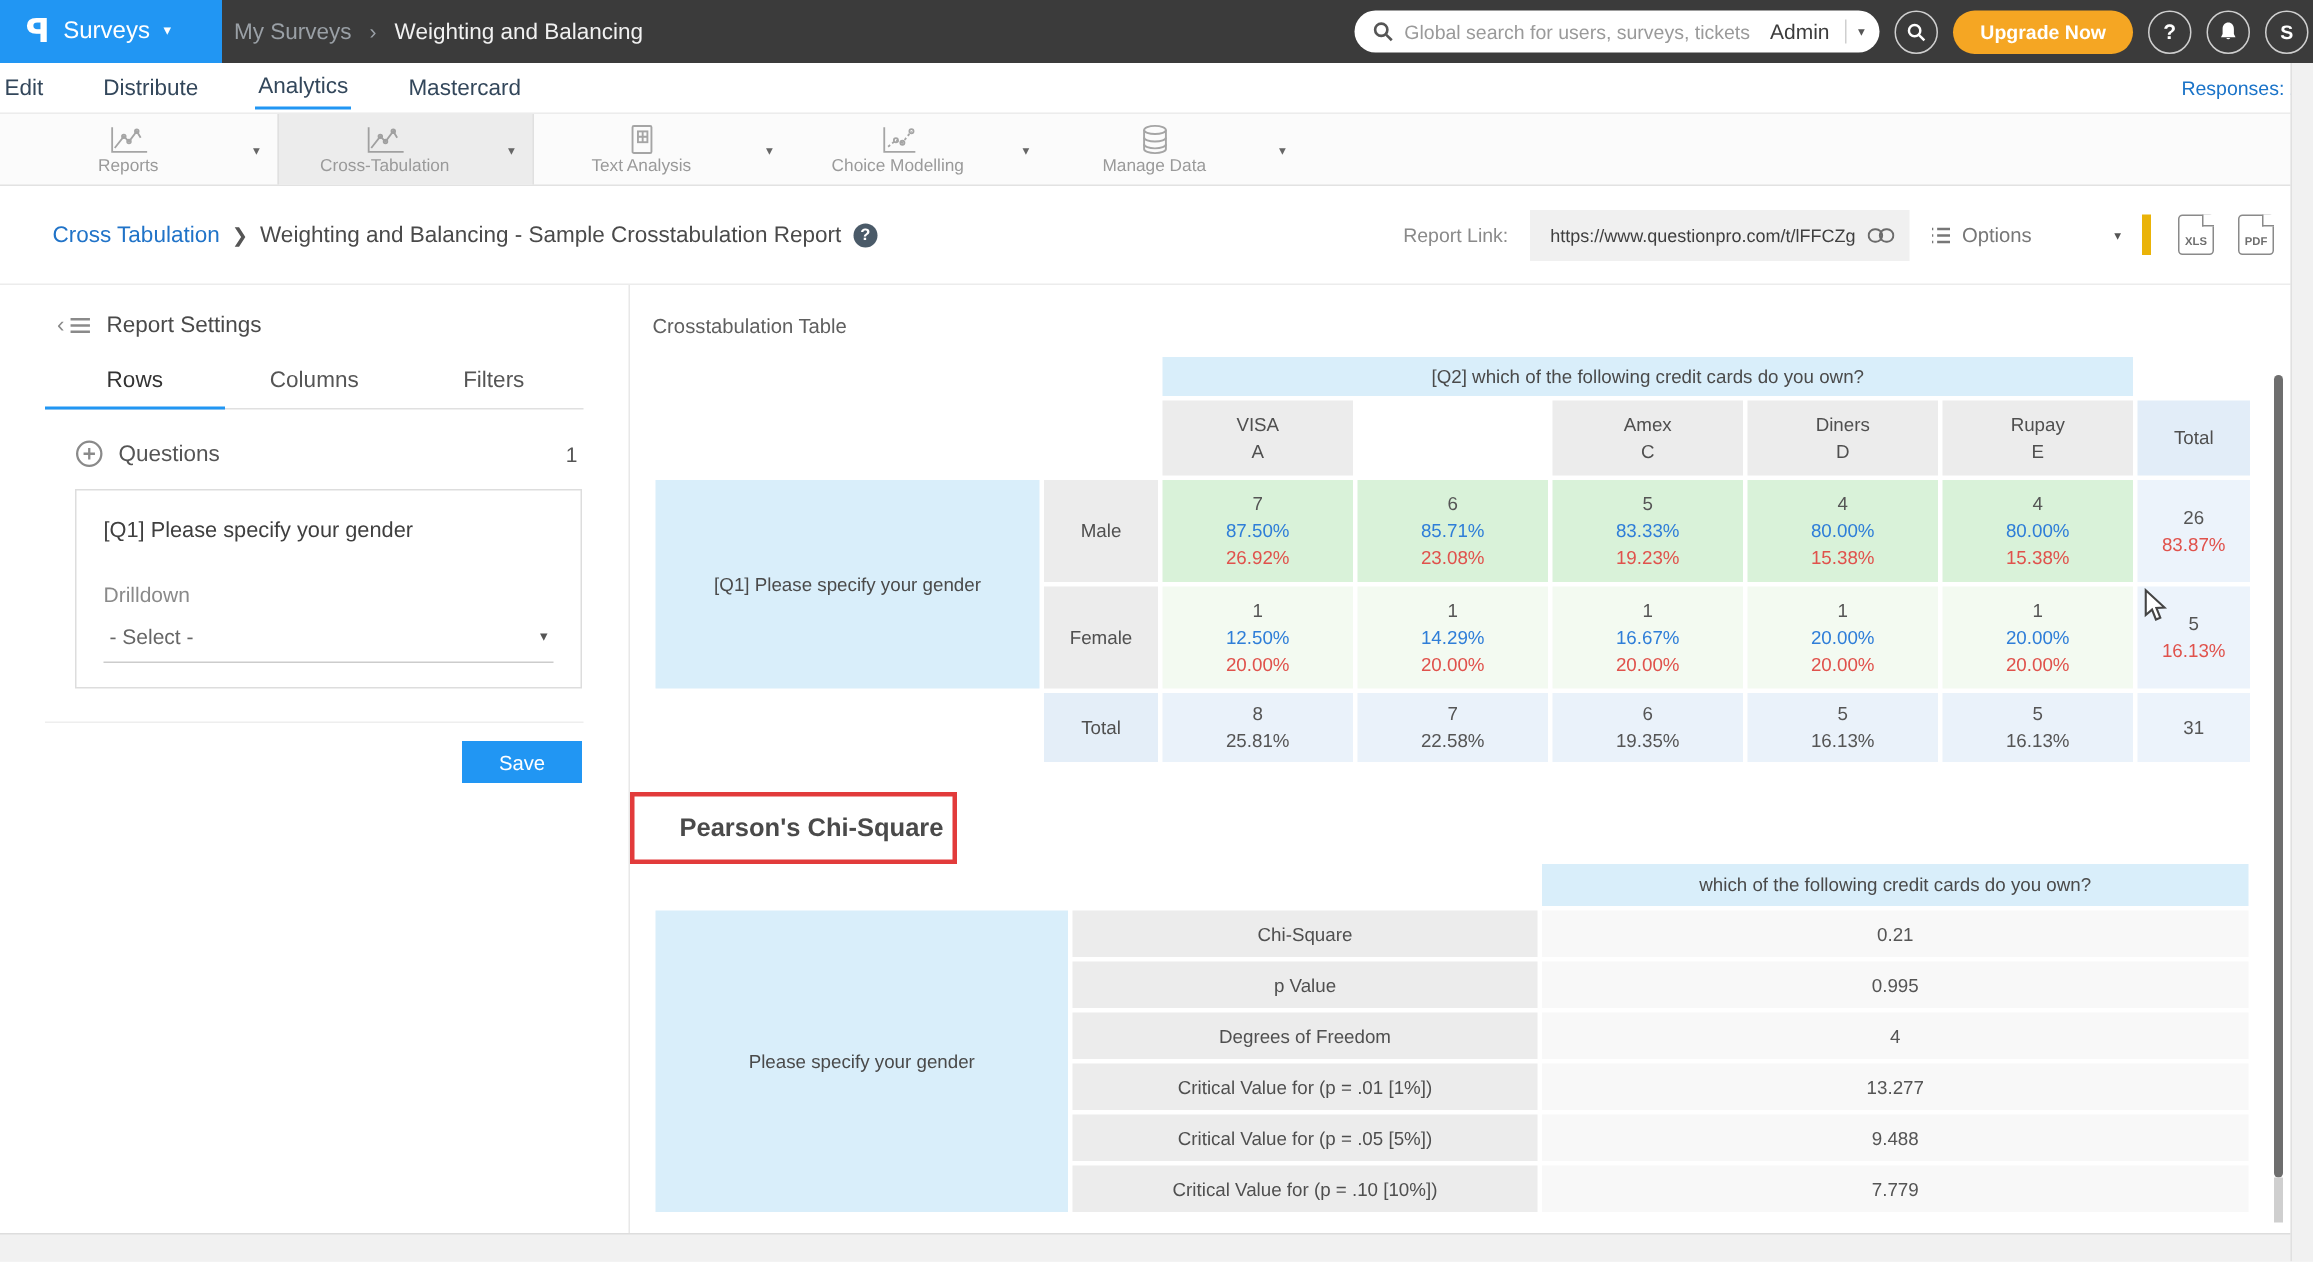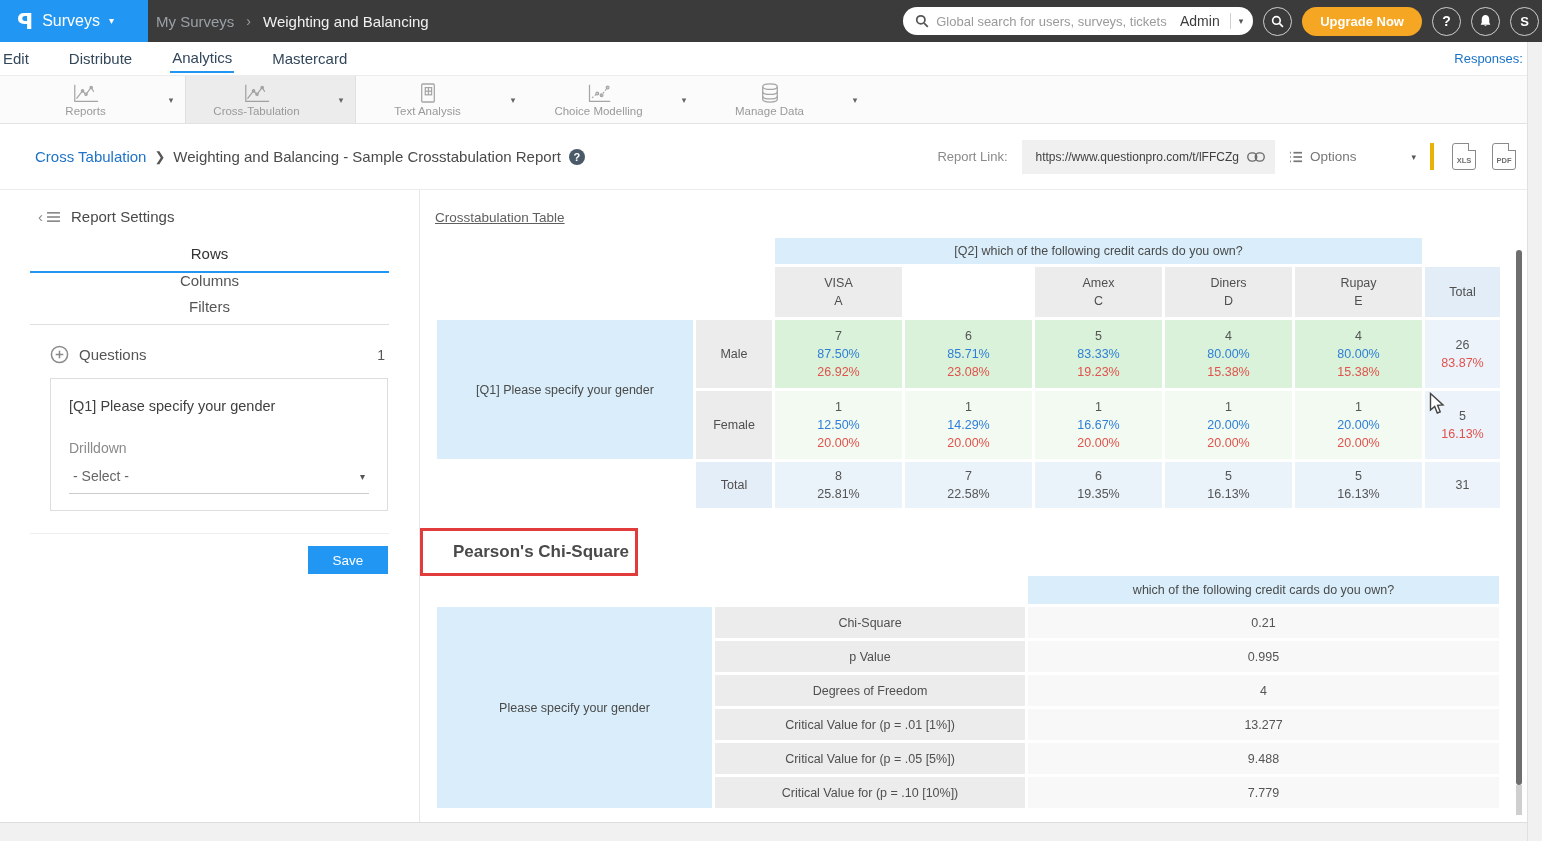--- a/index.html
+++ b/index.html
@@ -46,44 +46,44 @@
   .bc-link { color:#2073c8; font-size:15px; cursor:pointer; }
   .bc-sep { color:#555; margin:0 8px; font-size:13px; }
   .bc-title { color:#4a4a4a; font-size:15px; }
   .help-circle { display:inline-flex; width:16px; height:16px; background:#4a5a68; color:#fff; border-radius:50%; align-items:center; justify-content:center; font-size:11px; font-weight:bold; margin-left:8px; cursor:pointer; }
   .rr-right { display:flex; align-items:center; gap:14px; margin-left:auto; }
   .rl-label { font-size:13px; color:#8a8a8a; }
   .rl-box { display:flex; align-items:center; gap:8px; background:#f0f0f0; height:34px; padding:0 10px 0 14px; font-size:12px; color:#3f3f3f; }
   .rl-box .link-icon { cursor:pointer; color:#6b6b6b; display:flex; }
   .options-btn { display:flex; align-items:center; gap:7px; color:#777; font-size:13.5px; cursor:pointer; }
   .options-caret { color:#555; font-size:9px; margin-left:48px; cursor:pointer; }
-  .export-group { display:flex; align-items:center; gap:16px; border-left:4px solid #eab308; padding-left:18px; }
+  .export-group { display:flex; align-items:center; gap:16px; border-left:6px solid #eab308; padding-left:18px; }
   .doc-icon { position:relative; width:24px; height:27px; border:1.6px solid #8a8a8a; border-radius:3px; color:#6e6e6e; font-size:7.5px; font-weight:bold; display:flex; align-items:flex-end; justify-content:center; padding-bottom:4px; cursor:pointer; background:#fff; }
   .doc-icon:before { content:""; position:absolute; top:-1px; right:-1px; width:7px; height:7px; background:#fff; border-left:1.6px solid #8a8a8a; border-bottom:1.6px solid #8a8a8a; }
 
   
   .content { display:flex; height:632px; }
   .settings { width:420px; border-right:1px solid #e8e8e8; padding-top:18px; flex:none; }
   .rs-head { display:flex; align-items:center; gap:10px; padding-left:38px; color:#4a4a4a; font-size:15px; }
   .rs-collapse { color:#8a8a8a; display:flex; align-items:center; gap:3px; cursor:pointer; font-size:15px; }
-  .rs-tabs { display:flex; margin:20px 30px 0; border-bottom:1px solid #e0e0e0;flex-direction:column; }
+  .rs-tabs { display:flex; margin:20px 30px 0; border-bottom:1px solid #e0e0e0; }
   .rs-tab { flex:1; text-align:center; font-size:15px; color:#555; padding-bottom:9px; cursor:pointer; }
   .rs-tab.active { color:#333; border-bottom:2px solid #2196f3; margin-bottom:-1px; }
   .q-row { display:flex; align-items:center; margin:20px 34px 0 50px; color:#555; font-size:15px; gap:10px; }
   .q-count { margin-left:auto; font-size:14px; color:#555; }
   .q-card { margin:14px 31px 0 50px; border:1px solid #ddd; padding:19px 18px 16px; }
   .q-text { font-size:14.5px; color:#3f3f3f; }
   .drill-label { margin-top:26px; font-size:14px; color:#8a8a8a; }
   .drill-select { display:flex; align-items:center; margin-top:12px; padding:0 4px 9px; border-bottom:1px solid #ccc; font-size:14px; color:#666; cursor:pointer; }
   .drill-caret { margin-left:auto; color:#555; font-size:10px; }
   .panel-div { border:none; border-top:1px solid #eee; margin:22px 30px 0; }
   .save-btn { display:block; margin:12px 31px 0 auto; width:80px; height:28px; background:#2196f3; color:#fff; border:none; font-size:13.5px; font-family:inherit; cursor:pointer; }
 
   .main { flex:1; padding:20px 0 0 15px; position:relative; }
-  .section-title { font-size:13.5px; color:#5f5f5f;text-decoration:underline; }
+  .section-title { font-size:13.5px; color:#5f5f5f; }
 
   
   .xtab { display:grid; grid-template-columns:256px 76px repeat(5,127px) 75px; grid-template-rows:26px 50px 68px 68px 46px; gap:3px; margin:13px 0 0 2px; font-size:12.5px; color:#555; }
   .xc { display:flex; flex-direction:column; align-items:center; justify-content:center; text-align:center; line-height:18px; }
   .xc-q2 { grid-column:3/8; grid-row:1; background:#d9eefa; color:#4a4a4a; }
   .xc-colhead { background:#ececec; grid-row:2; color:#4f4f4f; }
   .xc-tothead { background:#e2edf8; grid-column:8; grid-row:2; color:#4f4f4f; }
   .xc-q1 { grid-column:1; grid-row:3/5; background:#d9eefa; color:#4a4a4a; }
   .xc-rowlabel { grid-column:2; background:#ececec; color:#4f4f4f; }
   .xc-male { background:#d9f2d9; }

